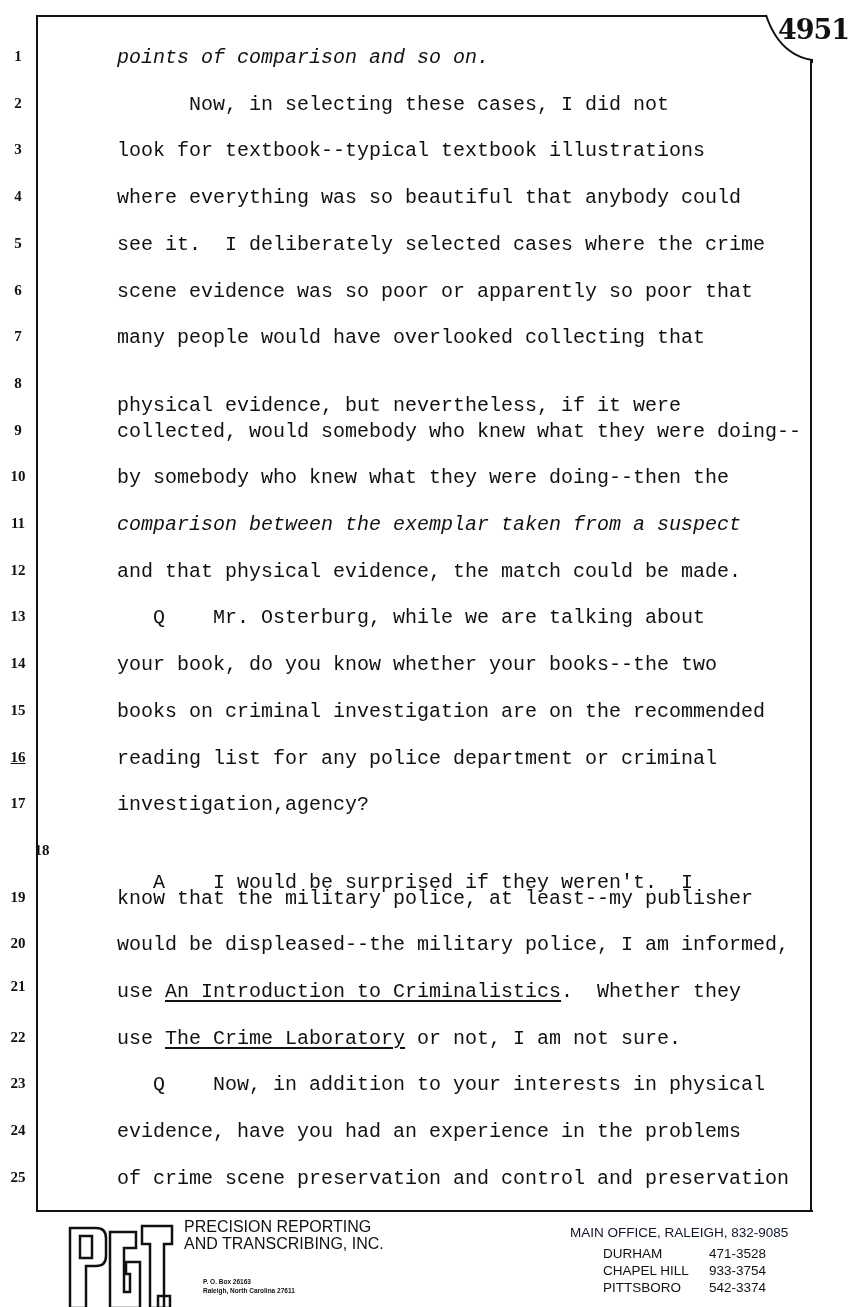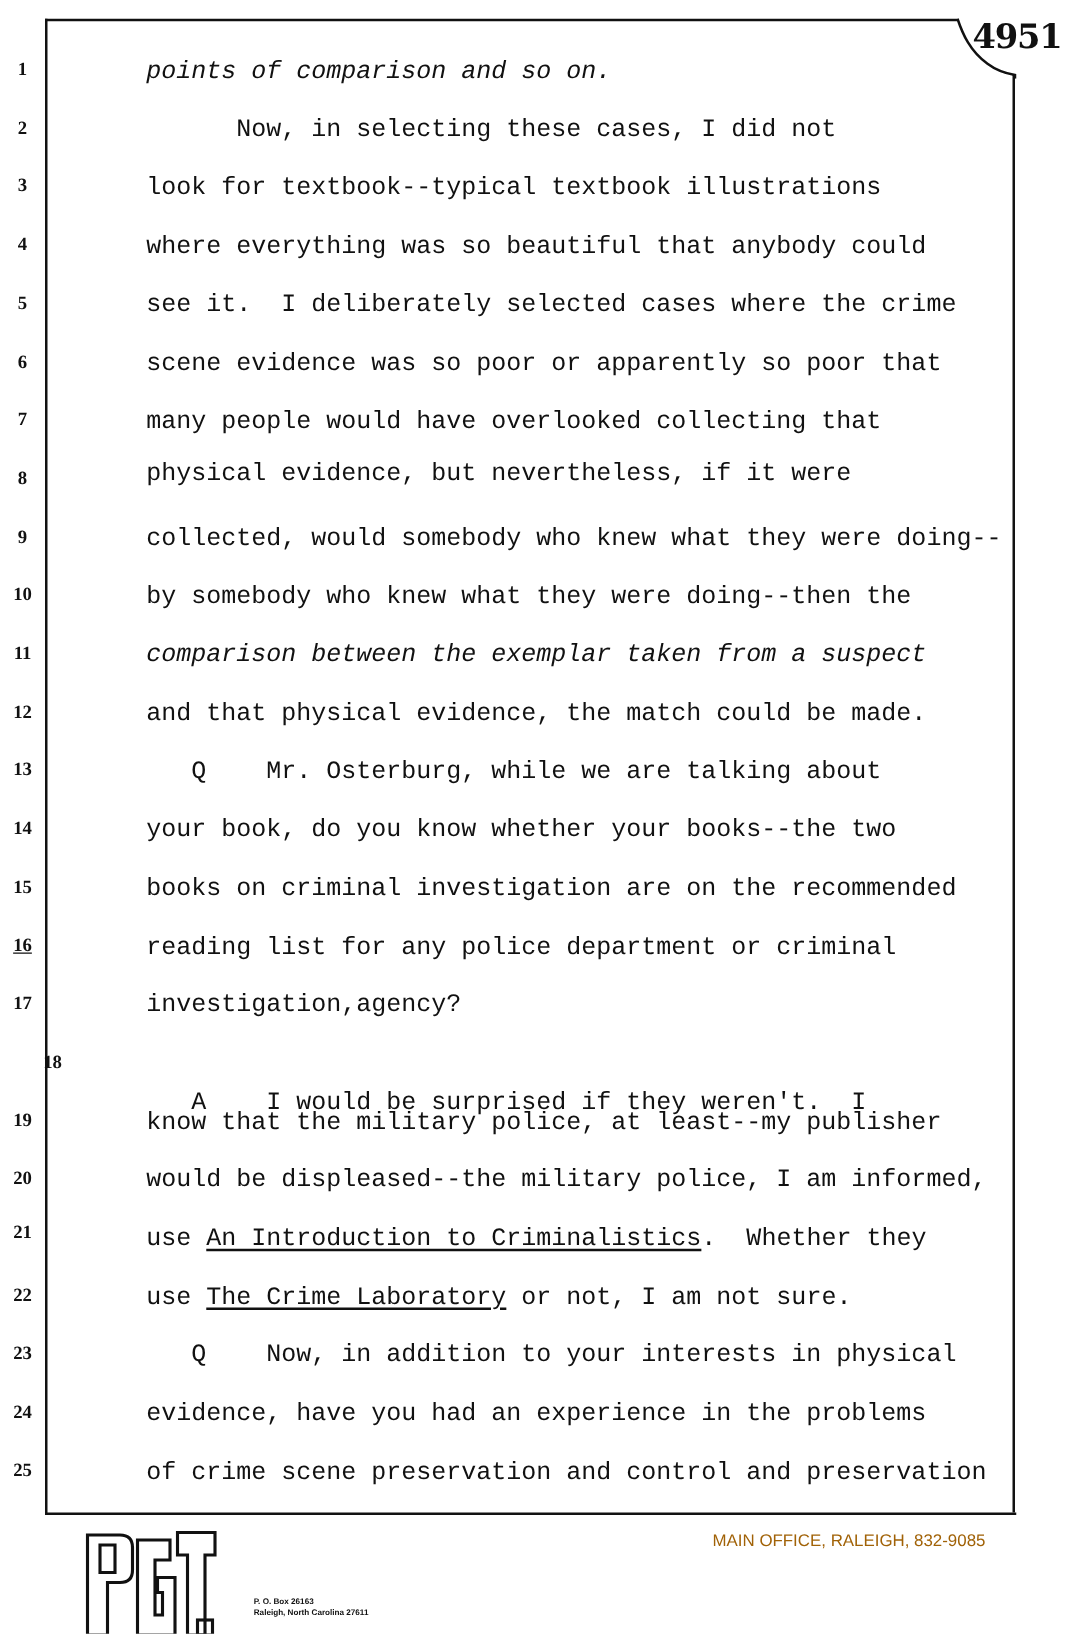--- a/index.html
+++ b/index.html
@@ -10,21 +10,21 @@
   .frame-right { position: absolute; left: 810px; top: 60px; height: 1150px; border-left: 2px solid #111; }
   .corner { position: absolute; left: 762px; top: 13px; width: 52px; height: 50px; }
   .page-number { position: absolute; left: 778px; top: 14px; font-family: "DejaVu Serif", serif; font-weight: bold; font-size: 27px; letter-spacing: -1px; color: #111; }
   .line-num { position: absolute; left: 4px; width: 28px; text-align: center; font-family: "Liberation Serif", serif; font-size: 15px; font-weight: bold; color: #111; }
   .text-line { position: absolute; left: 117px; font-family: "Liberation Mono", monospace; font-size: 20px; white-space: pre; color: #111; letter-spacing: 0px; }
   .u { text-decoration: underline; text-underline-offset: 3px; }
   .footer { position: absolute; top: 1212px; left: 0; width: 860px; height: 95px; }
   .logo { position: absolute; left: 66px; top: 10px; width: 110px; height: 88px; }
   .company { position: absolute; left: 184px; top: 6px; font-family: "Liberation Sans", sans-serif; font-size: 16px; line-height: 17px; color: #111; }
   .address { position: absolute; left: 203px; top: 65px; font-family: "Liberation Sans", sans-serif; font-weight: bold; font-size: 6.5px; line-height: 9px; color: #111; }
-  .main-office { position: absolute; left: 570px; top: 13px; font-family: "Liberation Sans", sans-serif; font-size: 13.5px; color: #a16207; }
+  .main-office { position: absolute; left: 570px; top: 13px; font-family: "Liberation Sans", sans-serif; font-size: 13.5px; color: #0f172a; }
   .branches { position: absolute; left: 603px; top: 33px; font-family: "Liberation Sans", sans-serif; font-size: 13.5px; line-height: 17px; color: #111; }
   .branch { display: flex; }
   .branch-name { width: 106px; }
 </style>
 </head>
 <body>
 
 <div class="page">
   <div class="frame"></div>
   <div class="frame-top"></div>
@@ -62,21 +62,21 @@
       <div class="line-num" style="top: 1168.8px;">25</div>
     </div>
   <div id="text-lines">
       <div class="text-line" style="top: 46px; font-style: italic;"><span>points of comparison and so on.</span></div>
       <div class="text-line" style="top: 92.7px;"><span>      Now, in selecting these cases, I did not</span></div>
       <div class="text-line" style="top: 139.4px;"><span>look for textbook--typical textbook illustrations</span></div>
       <div class="text-line" style="top: 186.1px;"><span>where everything was so beautiful that anybody could</span></div>
       <div class="text-line" style="top: 232.8px;"><span>see it.  I deliberately selected cases where the crime</span></div>
       <div class="text-line" style="top: 279.5px;"><span>scene evidence was so poor or apparently so poor that</span></div>
       <div class="text-line" style="top: 326.2px;"><span>many people would have overlooked collecting that</span></div>
-      <div class="text-line" style="top: 368px;"><span>physical evidence, but nevertheless, if it were</span></div>
+      <div class="text-line" style="top: 394px;"><span>physical evidence, but nevertheless, if it were</span></div>
       <div class="text-line" style="top: 419.6px;"><span>collected, would somebody who knew what they were doing--</span></div>
       <div class="text-line" style="top: 466.3px; text-align: right;"><span>by somebody who knew what they were doing--then the</span></div>
       <div class="text-line" style="top: 513px; font-style: italic;"><span>comparison between the exemplar taken from a suspect</span></div>
       <div class="text-line" style="top: 559.7px;"><span>and that physical evidence, the match could be made.</span></div>
       <div class="text-line" style="top: 606.4px;"><span>   Q    Mr. Osterburg, while we are talking about</span></div>
       <div class="text-line" style="top: 653.1px;"><span>your book, do you know whether your books--the two</span></div>
       <div class="text-line" style="top: 699.8px;"><span>books on criminal investigation are on the recommended</span></div>
       <div class="text-line" style="top: 746.5px;"><span>reading list for any police department or criminal</span></div>
       <div class="text-line" style="top: 793.2px;"><span>investigation,agency?</span></div>
       <div class="text-line" style="top: 839.9px; margin-top: 31px;"><span>   A    I would be surprised if they weren't.  I</span></div>
@@ -92,19 +92,37 @@
   <div class="footer">
     <svg class="logo" viewBox="0 0 110 88">
       <g fill="none" stroke="#111" stroke-width="2.5">
         <path d="M4 6 H30 Q40 6 40 16 V34 Q40 44 30 44 H20 V86 H4 Z"></path>
         <path d="M14 14 H26 V36 H14 Z"></path>
         <path d="M44 10 H70 V26 H58 V70 H64 V52 H60 V40 H74 V86 H44 Z"></path>
         <path d="M76 4 H106 V22 H98 V86 H84 V22 H76 Z"></path>
         <rect x="92" y="74" width="12" height="12"></rect>
       </g>
     </svg>
+    <div class="company">
+      <div>PRECISION REPORTING</div>
+      <div>AND TRANSCRIBING, INC.</div>
+    </div>
     <div class="address">
       <div>P. O. Box 26163</div>
       <div>Raleigh, North Carolina  27611</div>
     </div>
     <div class="main-office">MAIN OFFICE, RALEIGH, 832-9085</div>
+    <div class="branches">
+      <div class="branch">
+        <span class="branch-name">DURHAM</span>
+        <span>471-3528</span>
+      </div>
+      <div class="branch">
+        <span class="branch-name">CHAPEL HILL</span>
+        <span>933-3754</span>
+      </div>
+      <div class="branch">
+        <span class="branch-name">PITTSBORO</span>
+        <span>542-3374</span>
+      </div>
+    </div>
   </div>
 </div>
 
 </body></html>

